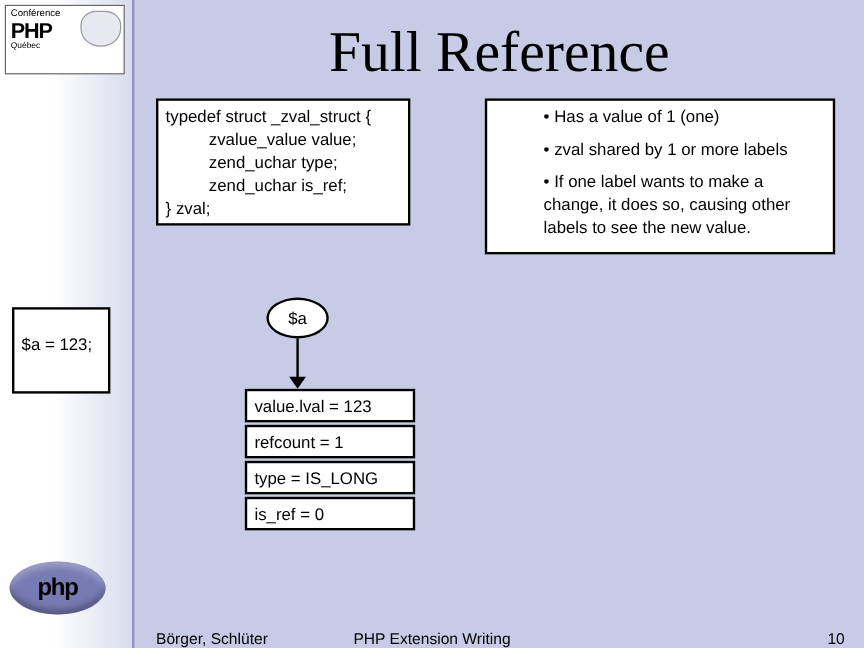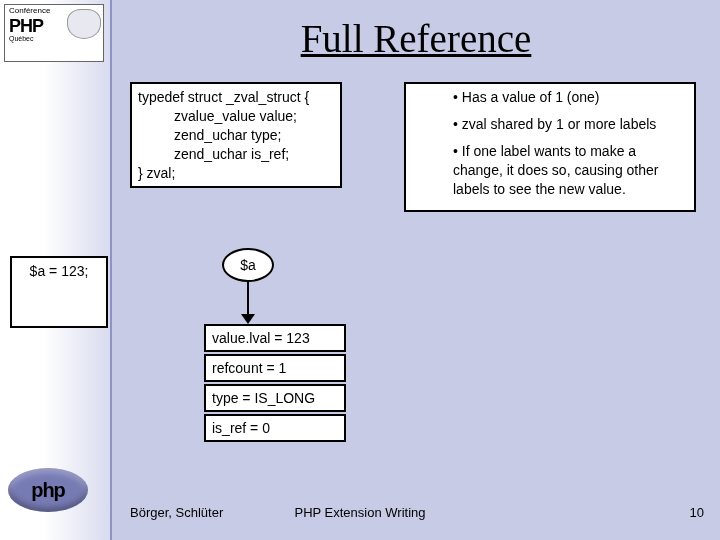--- a/index.html
+++ b/index.html
@@ -53,23 +53,22 @@
     box-shadow: inset 0 -4px 6px rgba(0,0,0,0.3), inset 0 4px 6px rgba(255,255,255,0.3);
   }
   .logo-bottom span { color: #000; font-weight: bold; font-size: 20px; letter-spacing: -1px; }
   .title {
     position: absolute;
     top: 16px;
     left: 112px;
     right: 0;
     text-align: center;
     font-family: "Times New Roman", serif;
-    font-size: 39px;
+    font-size: 48px;
     font-weight: normal;
-    text-decoration: underline;
   }
   .box {
     position: absolute;
     background: #fff;
     border: 2px solid #000;
     padding: 4px 6px;
     font-size: 14px;
     line-height: 1.35;
   }
   .code-box {
@@ -78,23 +77,23 @@
     font-family: Liberation Sans, sans-serif;
   }
   .code-box .indent { margin-left: 36px; }
   .notes-box {
     left: 404px; top: 82px;
     width: 292px;
   }
   .notes-box p { margin-bottom: 8px; margin-left: 41px; }
   .a-box {
     left: 10px; top: 256px;
-    width: 98px; height: 72px;
-    text-align: center;
-    padding-top: 4px;
+    width: 82px; height: 72px;
+    text-align: left;
+    padding-top: 20px;
   }
   .ellipse {
     position: absolute;
     left: 222px; top: 248px;
     width: 52px; height: 34px;
     background: #fff;
     border: 2px solid #000;
     border-radius: 50%;
     display: flex;
     align-items: center;
@@ -123,21 +122,21 @@
     border: 2px solid #000;
     padding: 4px 6px;
     font-size: 14px;
   }
   .cell1 { top: 324px; }
   .cell2 { top: 354px; }
   .cell3 { top: 384px; }
   .cell4 { top: 414px; }
   .footer {
     position: absolute;
-    bottom: 20px;
+    bottom: 0;
     font-size: 13px;
     margin-top: 12px;
   }
   .footer.left { left: 130px; }
   .footer.center { left: 0; right: 0; text-align: center; }
   .footer.right { right: 16px; }
 </style>
 </head>
 <body>
 

